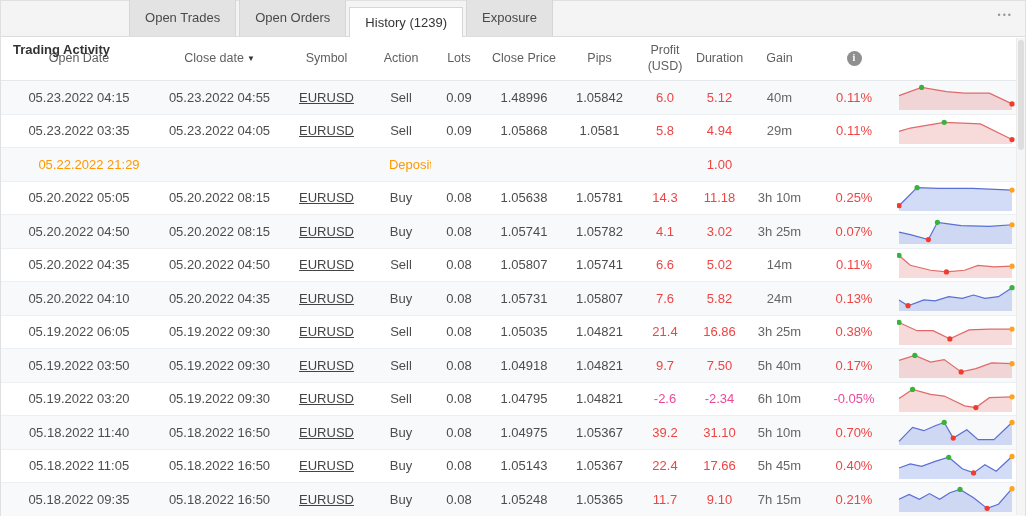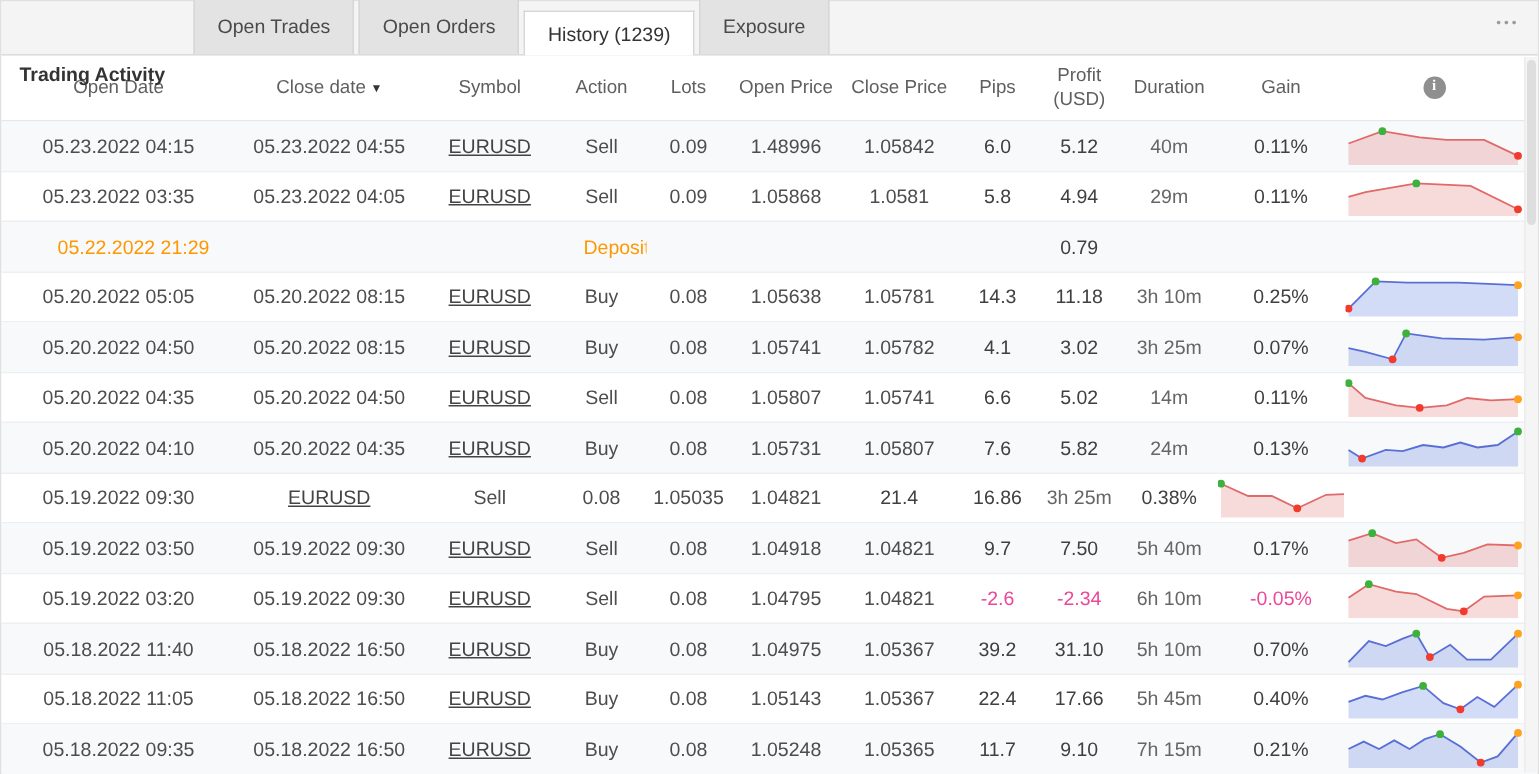--- a/index.html
+++ b/index.html
@@ -20,21 +20,21 @@
   .th { display:flex; align-items:center; justify-content:center; font-size:12.5px; color:#5f5f5f; white-space:pre-line; text-align:center; line-height:1.25; cursor:pointer; }
   .sort-arrow { font-size:8px; color:#333; margin-left:3px; }
   .info-circle { width:15px; height:15px; border-radius:50%; background:#8f8f8f; color:#fff; font-size:10px; font-weight:bold; display:flex; align-items:center; justify-content:center; font-family:"Liberation Serif", serif; }
 
   .tbody { }
   .row { height:33.5px; border-bottom:1px solid #edf0f2; background:#fff; }
   .row.alt { background:#f7f9fa;text-align:right; }
   .cell { display:flex; align-items:center; justify-content:center; font-size:13px; color:#4d4d4d; white-space:nowrap; overflow:hidden; }
   .cell.sym a { color:#444; text-decoration:underline; cursor:pointer; }
   .cell.dur { color:#666; }
-  .pos { color:#404040; }
+  .pos { color:#ef4444; }
   .neg { color:#ec4899; }
   .orange { color:#ff9800;padding-left:20px; }
   .chart-cell { padding:2px 0; }
 
   
   .scrollbar { position:absolute; top:37px; right:0; bottom:0; width:9px; background:#f5f5f5; border-left:1px solid #ececec; }
   .scrollbar .thumb { width:6px; margin-left:1px; margin-top:2px; height:110px; background:#dedede; border-radius:3px; }
 </style>
 </head>
 <body>
@@ -52,21 +52,20 @@
 
   <div class="thead grid">
     <div class="th">Open Date</div>
     <div class="th">
       <span>Close date</span>
       <span class="sort-arrow">▼</span>
     </div>
     <div class="th">Symbol</div>
     <div class="th">Action</div>
     <div class="th">Lots</div>
-    <div class="th">Open Price</div>
     <div class="th">Close Price</div>
     <div class="th">Pips</div>
     <div class="th">Profit
 (USD)</div>
     <div class="th">Duration</div>
     <div class="th">Gain</div>
     <div class="th">
       <span class="info-circle">i</span>
     </div>
   </div>
@@ -122,21 +121,21 @@
     <div class="cell orange">05.22.2022 21:29</div>
     <div class="cell"></div>
     <div class="cell sym">
           <a></a>
         </div>
     <div class="cell orange">Deposit</div>
     <div class="cell"></div>
     <div class="cell"></div>
     <div class="cell"></div>
     <div class="cell"></div>
-    <div class="cell pos">0.79</div>
+    <div class="cell pos">1.00</div>
     <div class="cell dur"></div>
     <div class="cell"></div>
     <div class="cell chart-cell"></div>
   </div>
       <div class="row grid">
     <div class="cell">05.20.2022 05:05</div>
     <div class="cell">05.20.2022 08:15</div>
     <div class="cell sym">
           <a>EURUSD</a>
         </div>
@@ -223,20 +222,21 @@
     <div class="cell chart-cell">
           <svg width="118" height="28">
             <polygon points="2,15.964285714285714 11.040000000000001,21.71428571428571 26.86,15.964285714285714 38.160000000000004,16.785714285714285 51.72,12.678571428571429 65.28,14.321428571428571 76.58,11.035714285714285 87.88,14.321428571428571 101.44,12.678571428571429 115,3.642857142857143 115,27 2,27" fill="rgba(128,154,230,0.35)"></polygon>
             <polyline points="2,15.964285714285714 11.040000000000001,21.71428571428571 26.86,15.964285714285714 38.160000000000004,16.785714285714285 51.72,12.678571428571429 65.28,14.321428571428571 76.58,11.035714285714285 87.88,14.321428571428571 101.44,12.678571428571429 115,3.642857142857143" fill="none" stroke="#5a6fd6" stroke-width="1.2"></polyline>
             <circle cx="11.040000000000001" cy="21.71428571428571" r="2.6" fill="#f03b2d"></circle>
             <circle cx="115" cy="3.642857142857143" r="2.6" fill="#3cb13c"></circle>
           </svg>
         </div>
   </div>
       <div class="row grid">
+    <div class="cell">05.19.2022 06:05</div>
     <div class="cell">05.19.2022 09:30</div>
     <div class="cell sym">
           <a>EURUSD</a>
         </div>
     <div class="cell">Sell</div>
     <div class="cell">0.08</div>
     <div class="cell">1.05035</div>
     <div class="cell">1.04821</div>
     <div class="cell pos">21.4</div>
     <div class="cell pos">16.86</div>

